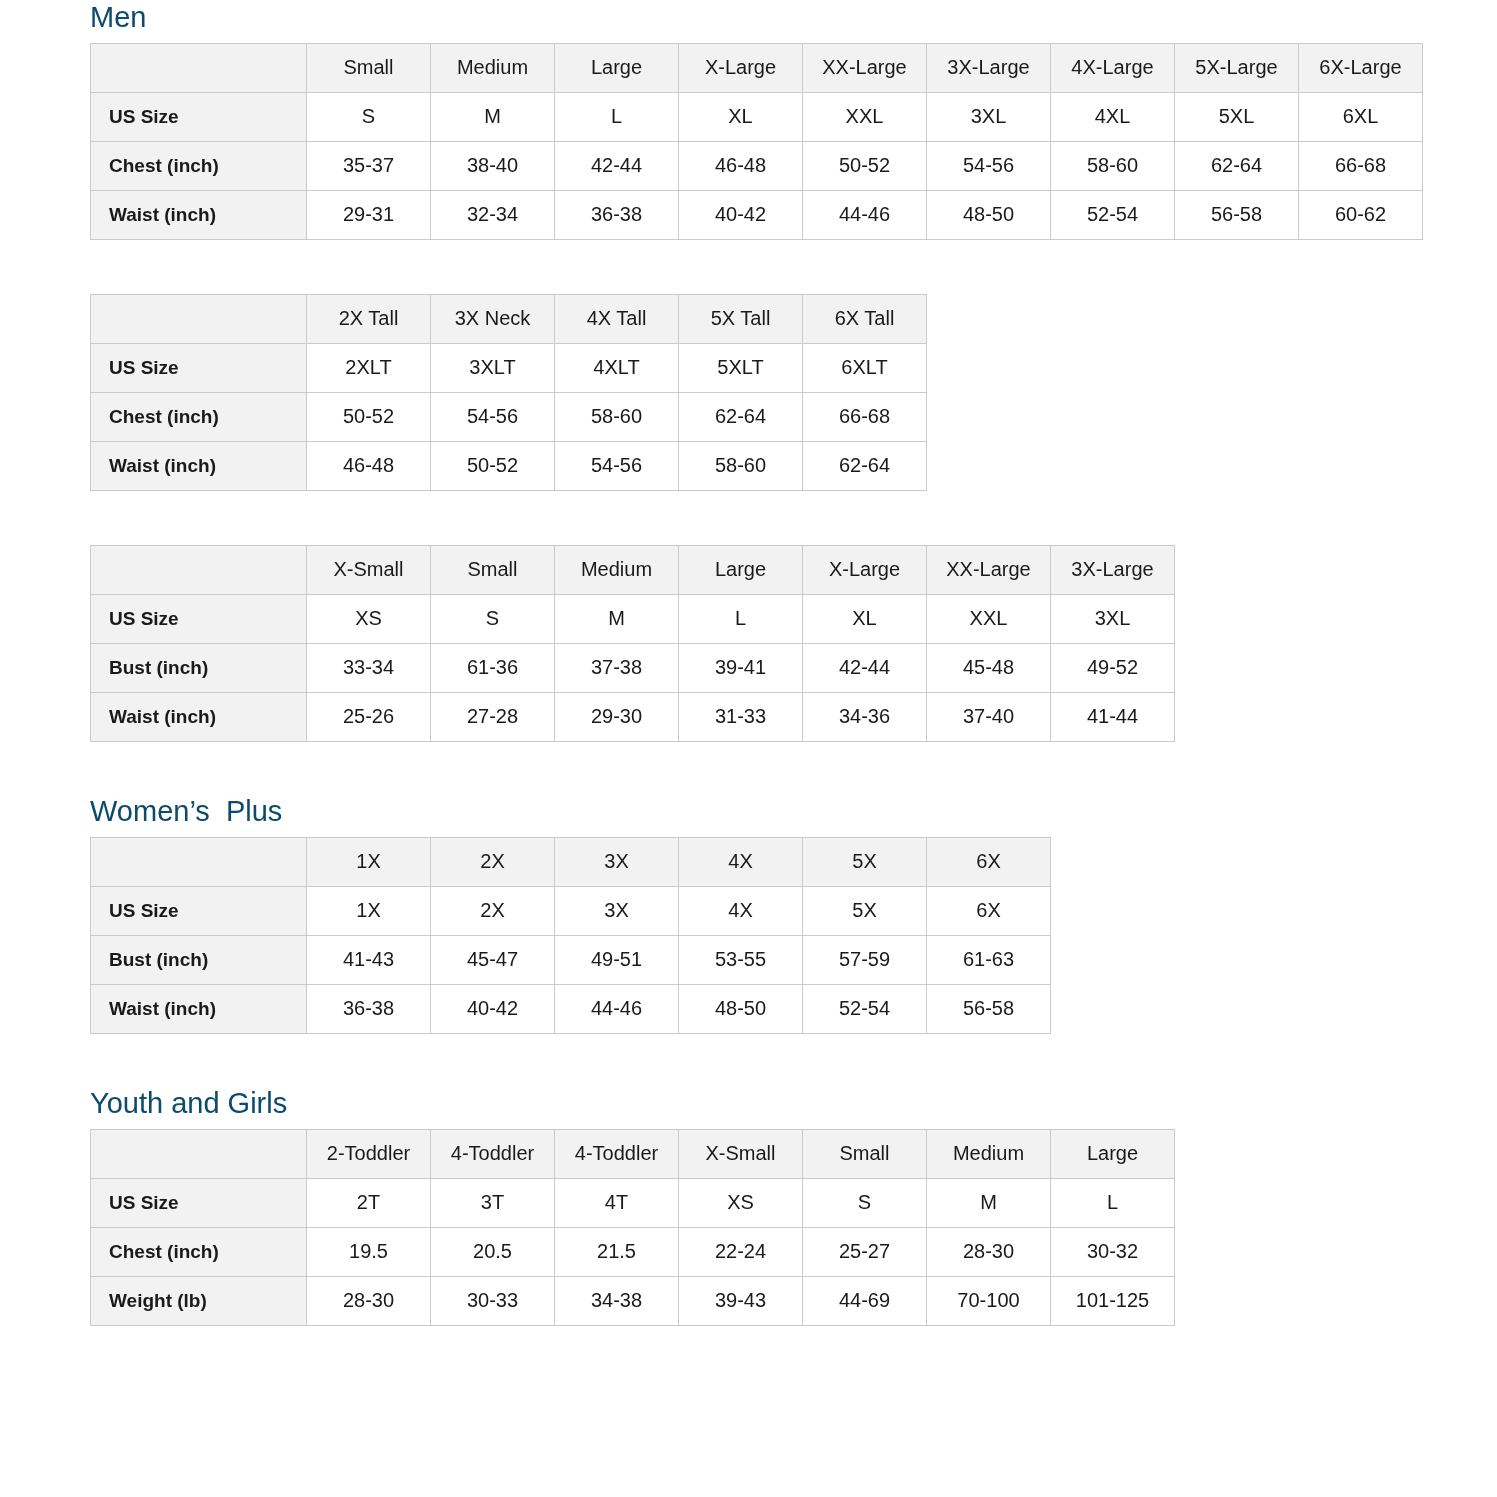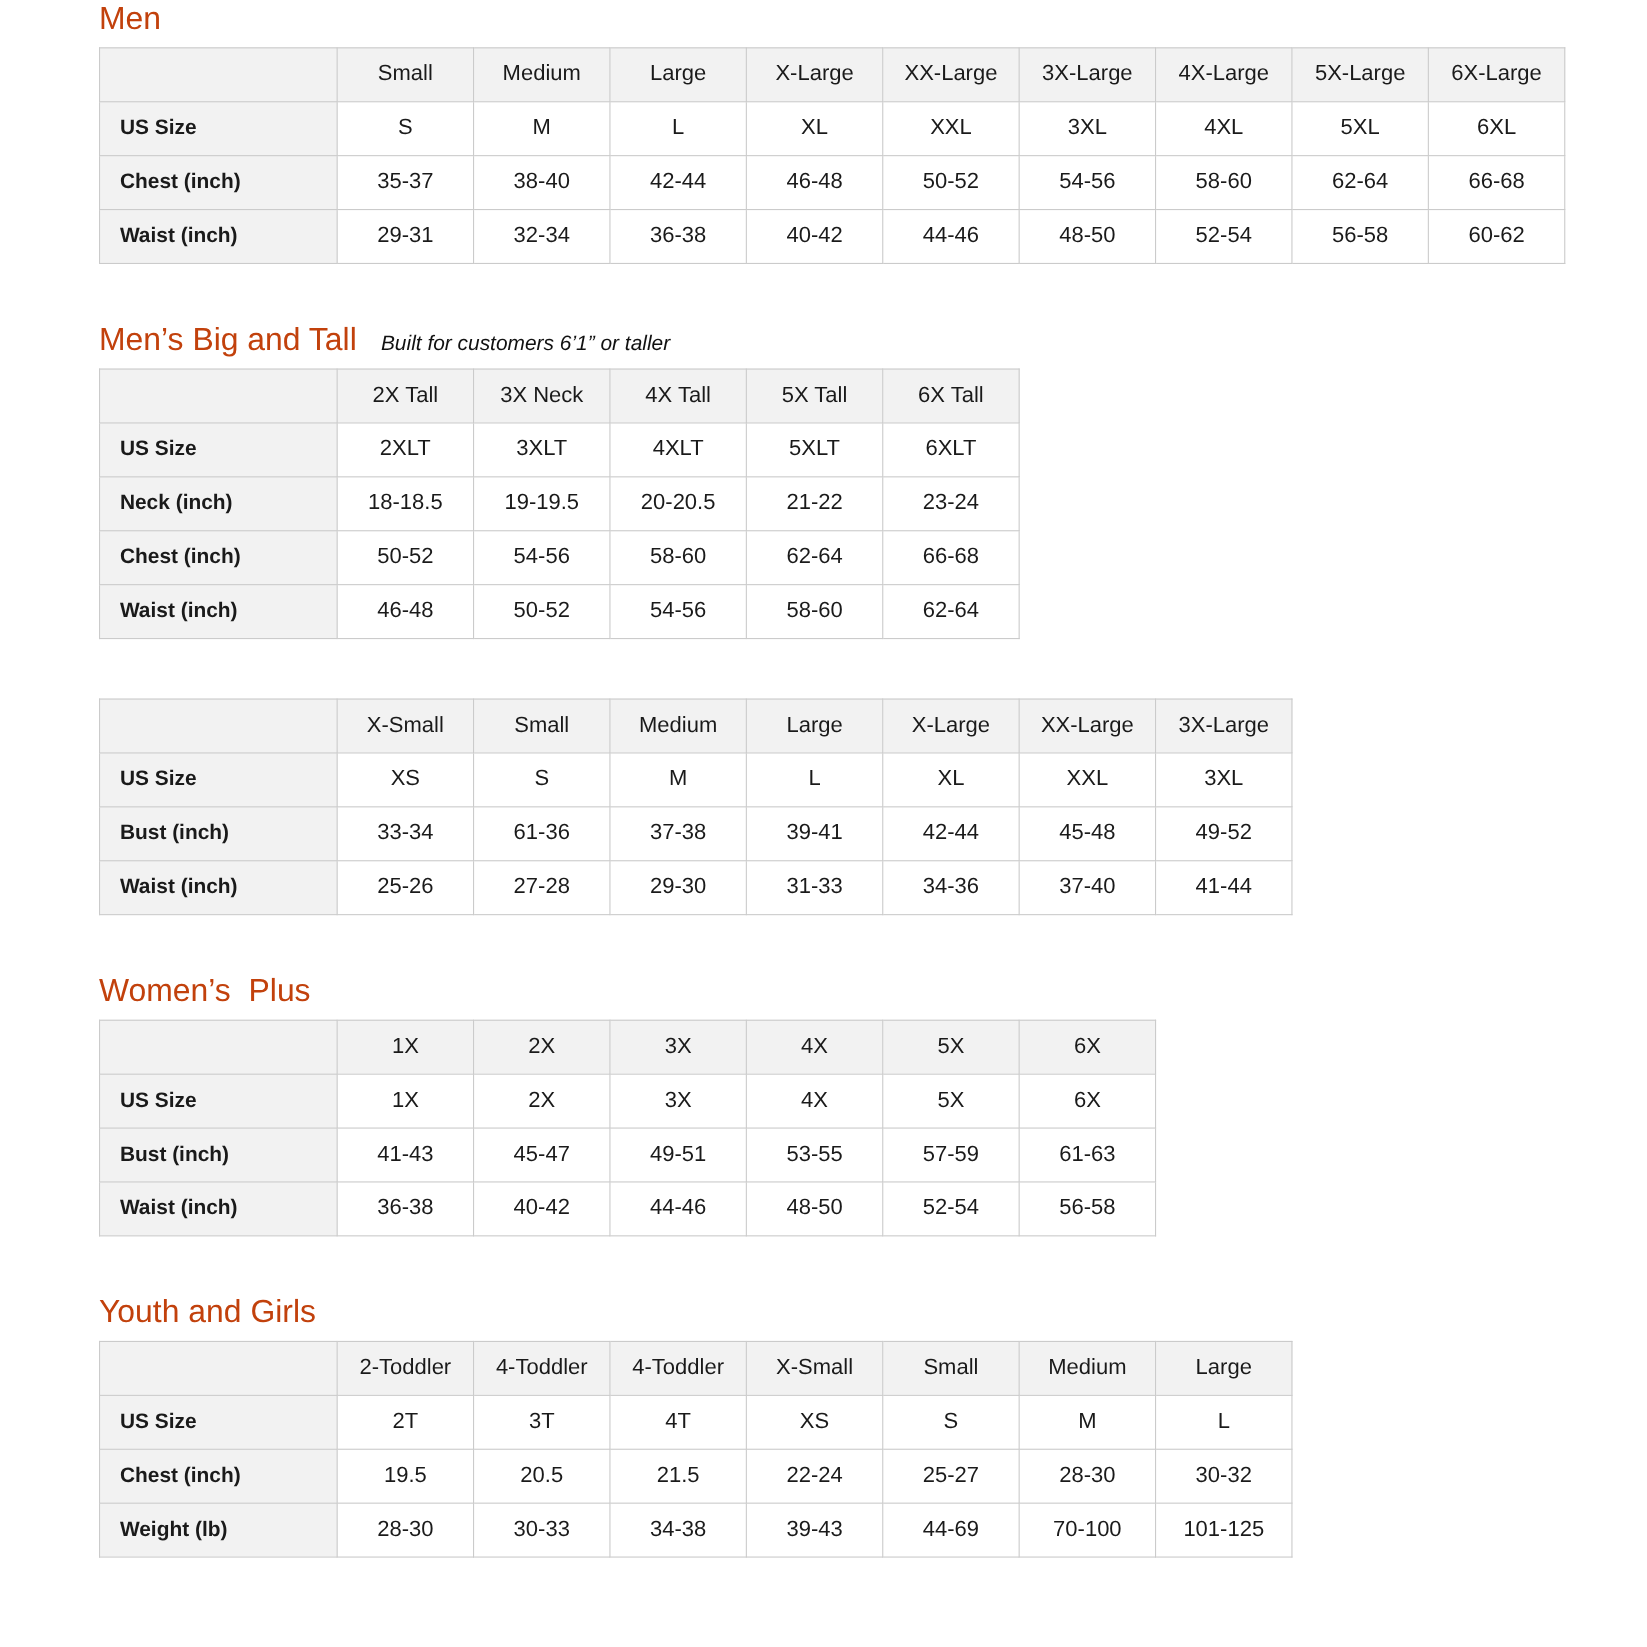--- a/index.html
+++ b/index.html
@@ -19,21 +19,21 @@
   .title-row {
     display: flex;
     align-items: baseline;
     margin: 0 0 9px 0;
   }
   .section-title {
     font-size: 29px;
     font-weight: 400;
     line-height: 1.1;
     margin: 0;
-    color: #c2410c;
+    color: #0c4a6e;
     white-space: pre-wrap;
   }
   .section-subtitle {
     font-style: italic;
     font-size: 19px;
     margin-left: 22px;
     color: #111111;
     white-space: pre-wrap;
   }
   table {
@@ -125,51 +125,39 @@
             <td>48-50</td>
             <td>52-54</td>
             <td>56-58</td>
             <td>60-62</td>
           </tr>
         </tbody>
     </table>
   </div>
 
   <div class="section">
-    <div class="title-row">
-      <h2 class="section-title">Men’s Big and Tall</h2>
-      <span class="section-subtitle">Built for customers 6’1” or taller</span>
-    </div>
     <table>
       <thead>
         <tr>
             <th class="corner"></th>
             <th>2X Tall</th>
             <th>3X Neck</th>
             <th>4X Tall</th>
             <th>5X Tall</th>
             <th>6X Tall</th>
           </tr>
       </thead>
       <tbody>
           <tr>
             <th class="rowlabel">US Size</th>
             <td>2XLT</td>
             <td>3XLT</td>
             <td>4XLT</td>
             <td>5XLT</td>
             <td>6XLT</td>
-          </tr>
-          <tr>
-            <th class="rowlabel">Neck (inch)</th>
-            <td>18-18.5</td>
-            <td>19-19.5</td>
-            <td>20-20.5</td>
-            <td>21-22</td>
-            <td>23-24</td>
           </tr>
           <tr>
             <th class="rowlabel">Chest (inch)</th>
             <td>50-52</td>
             <td>54-56</td>
             <td>58-60</td>
             <td>62-64</td>
             <td>66-68</td>
           </tr>
           <tr>

